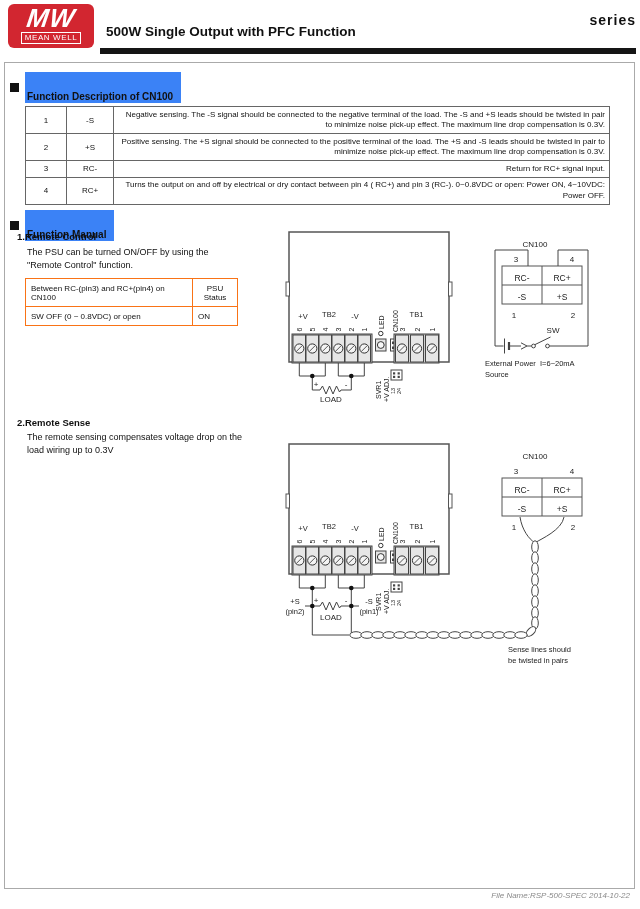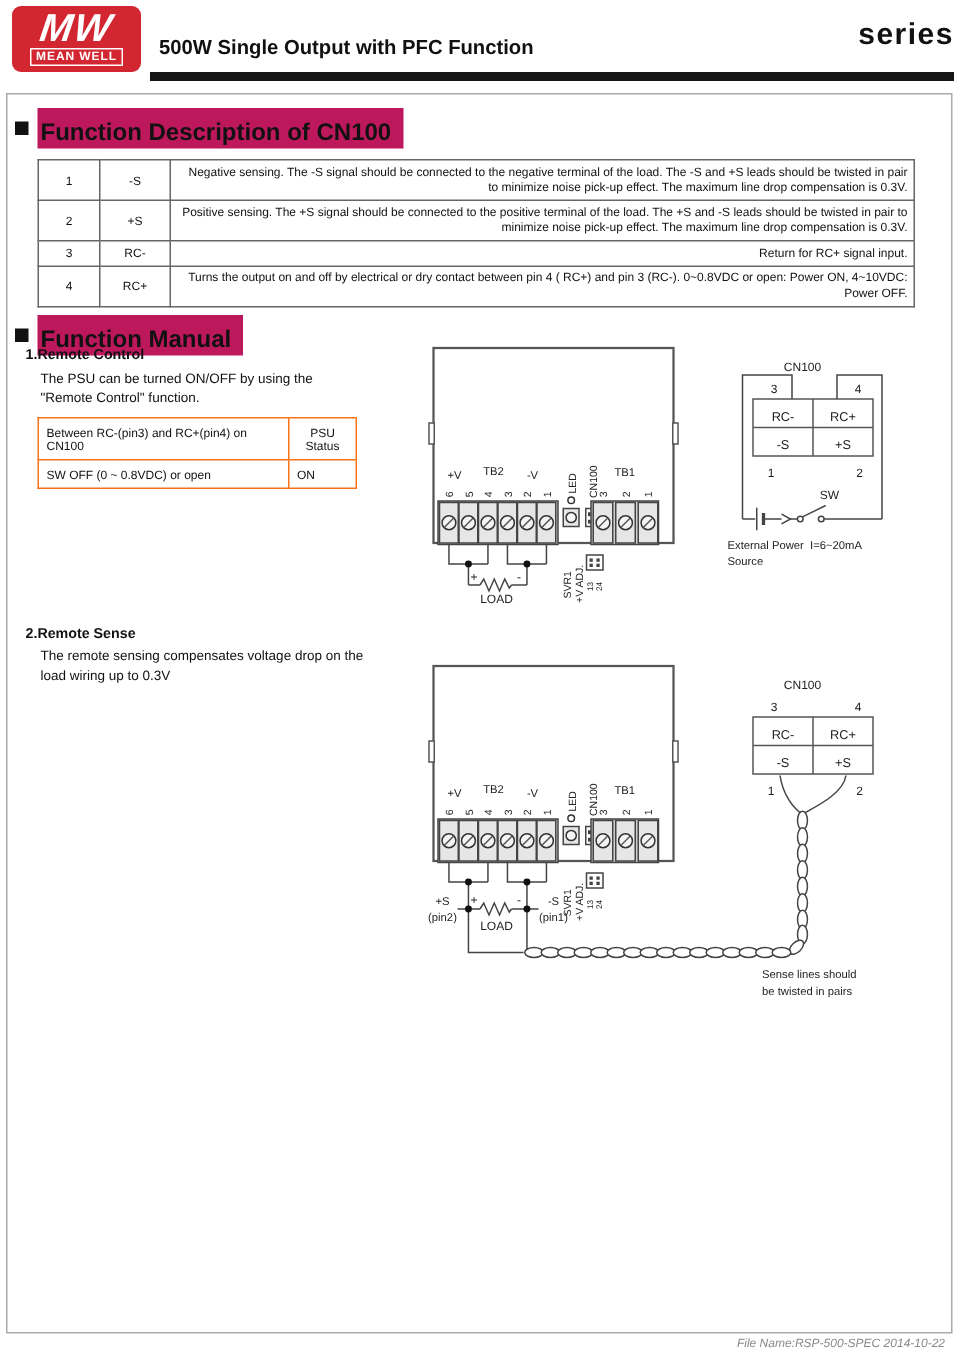--- a/index.html
+++ b/index.html
@@ -4,32 +4,32 @@
 <style>
   html,body{margin:0;padding:0;background:#fff;}
   .page{position:relative;width:640px;height:909px;background:#fff;overflow:hidden;
         font-family:"Liberation Sans",sans-serif;color:#111;}
   .abs{position:absolute;}
   
   .logo{left:8px;top:4px;width:86px;height:44px;background:#d22630;border-radius:6px;
         display:flex;flex-direction:column;align-items:center;justify-content:flex-start;}
   .logo-mw{color:#fff;font-style:italic;font-weight:bold;font-size:26px;line-height:26px;
            letter-spacing:1px;transform:skewX(-8deg);margin-top:1px;}
-  .logo-name{border:1px solid #fff;color:#fff;font-size:8px;font-weight:bold;
+  .logo-name{border:1px solid #fff;color:#fff;font-size:8px;font-weight:normal;
              padding:0 3px;letter-spacing:.6px;line-height:10px;margin-top:1px;white-space:nowrap;}
   .prod-line{left:106px;top:24px;font-size:13.5px;font-weight:bold;}
   .series-wrap{right:4px;top:12px;display:flex;align-items:baseline;gap:7px;}
   .series-name{font-size:29px;font-weight:bold;letter-spacing:1.5px;}
-  .series-word{font-size:20px;font-weight:bold;letter-spacing:1px;}
+  .series-word{font-size:14px;font-weight:bold;letter-spacing:1px;}
   .black-bar{left:100px;top:48px;width:536px;height:6px;background:#151515;}
   .content-frame{left:4px;top:62px;width:629px;height:825px;border:1px solid #aaa;}
   
   .sec-head{display:flex;align-items:center;gap:6px;}
   .sec-square{width:9px;height:9px;background:#111;flex:0 0 auto;}
-  .sec-label{background:#be185d;font-weight:bold;font-size:16px;padding:8px 8px 1px 2px;white-space:nowrap;}
+  .sec-label{background:#3b82f6;font-weight:bold;font-size:10px;padding:19px 8px 1px 2px;white-space:nowrap;}
   
   table{border-collapse:collapse;}
   .desc-table{left:25px;top:106px;width:585px;font-size:8px;}
   .desc-table th,.desc-table td{border:1px solid #666;}
   .desc-table th{font-size:8.5px;padding:1px 3px;}
   .th-left{text-align:left;}
   .td-c{text-align:center;width:38px;}
   .td-f{text-align:center;width:44px;}
   .td-d{text-align:right;padding:2.5px 4px;line-height:10.5px;}
   .rc-table{left:25px;top:278px;width:213px;font-size:8px;}

